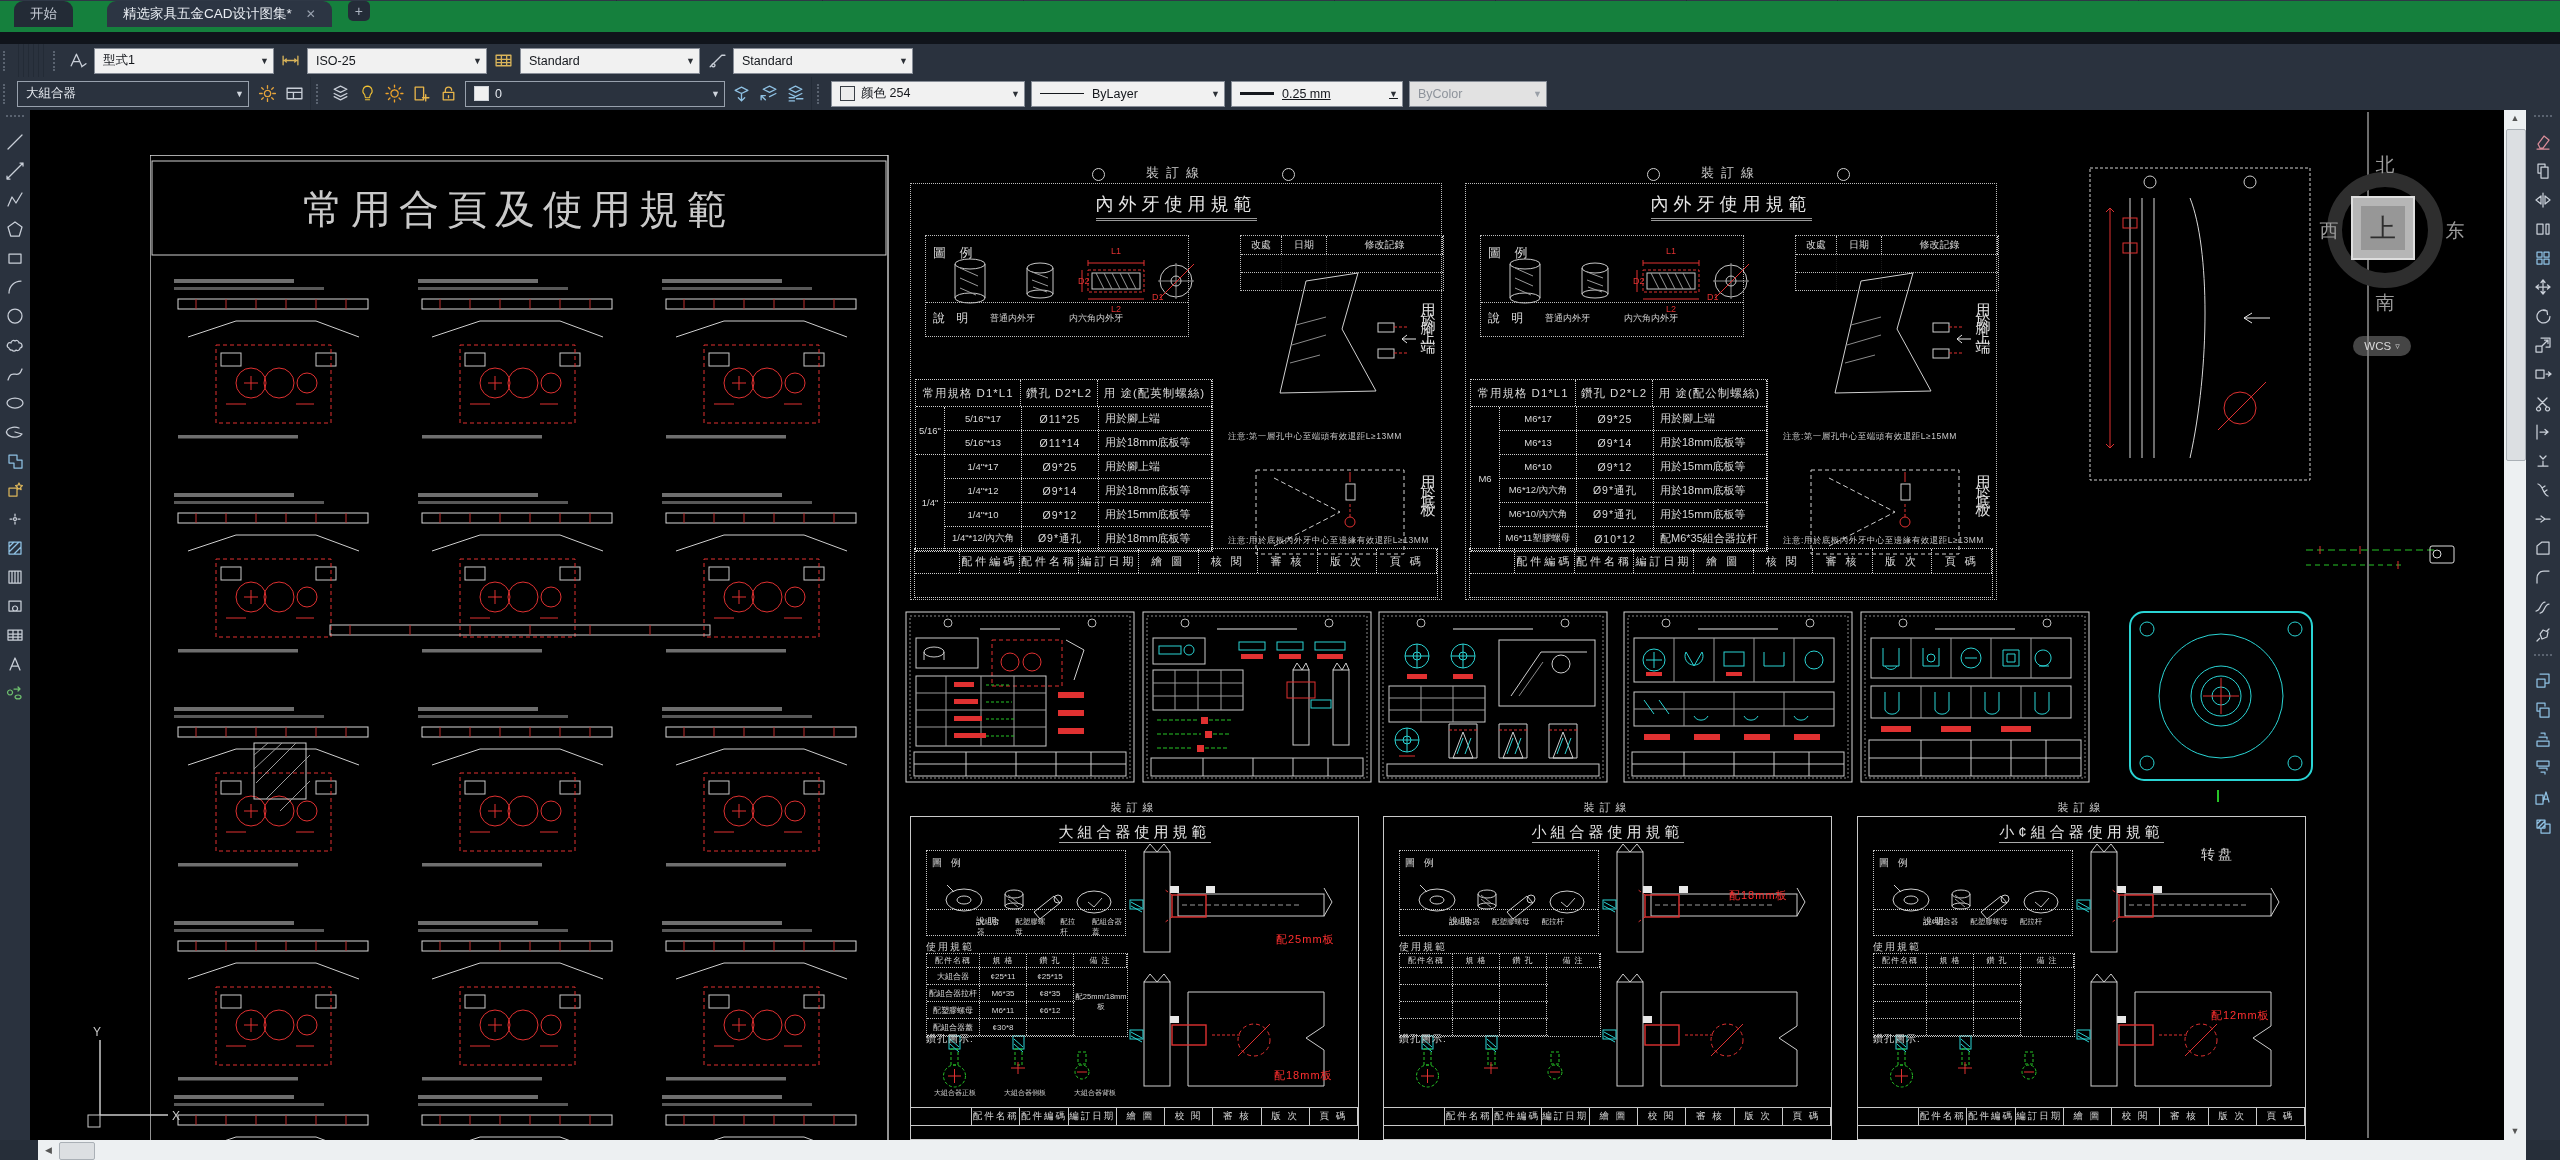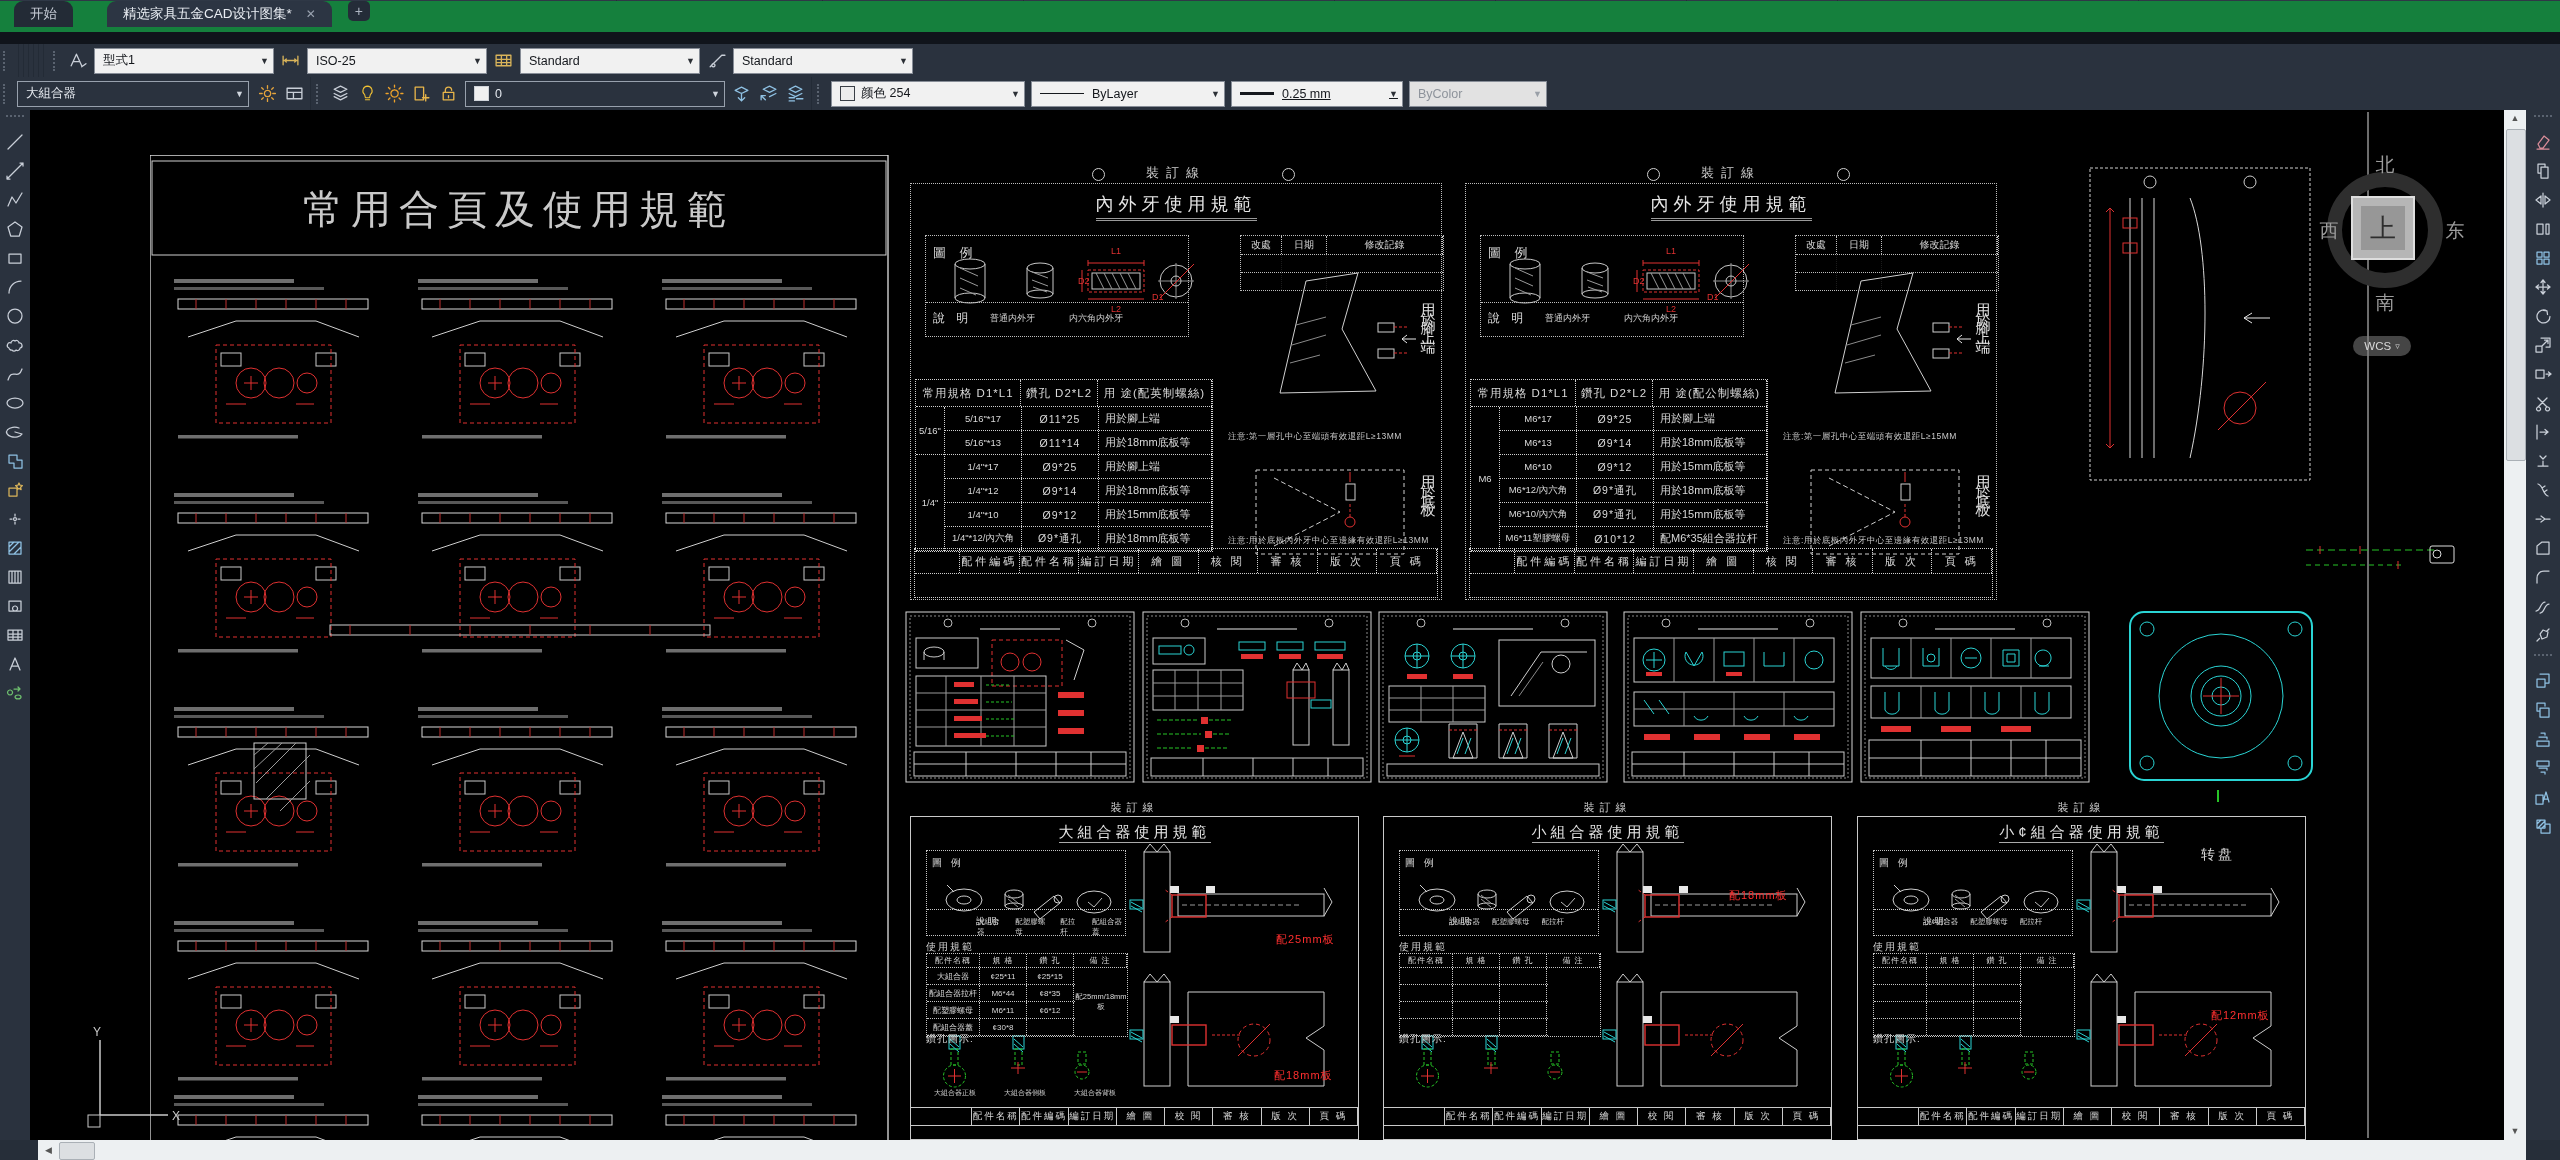--- a/index.html
+++ b/index.html
@@ -1013,21 +1013,21 @@
               <div class="bd">
                 <div class="rows">
 
                 <div class="r">
                       <div class="sc1">大組合器</div>
                       <div class="sc2">¢25*11</div>
                       <div class="sc3">¢25*15</div>
                     </div>
                   <div class="r">
                       <div class="sc1">配組合器拉杆</div>
-                      <div class="sc2">M6*44</div>
+                      <div class="sc2">M6*35</div>
                       <div class="sc3">¢8*35</div>
                     </div>
                   <div class="r">
                       <div class="sc1">配塑膠螺母</div>
                       <div class="sc2">M6*11</div>
                       <div class="sc3">¢6*12</div>
                     </div>
                   <div class="r">
                       <div class="sc1">配組合器蓋</div>
                       <div class="sc2">¢30*8</div>

